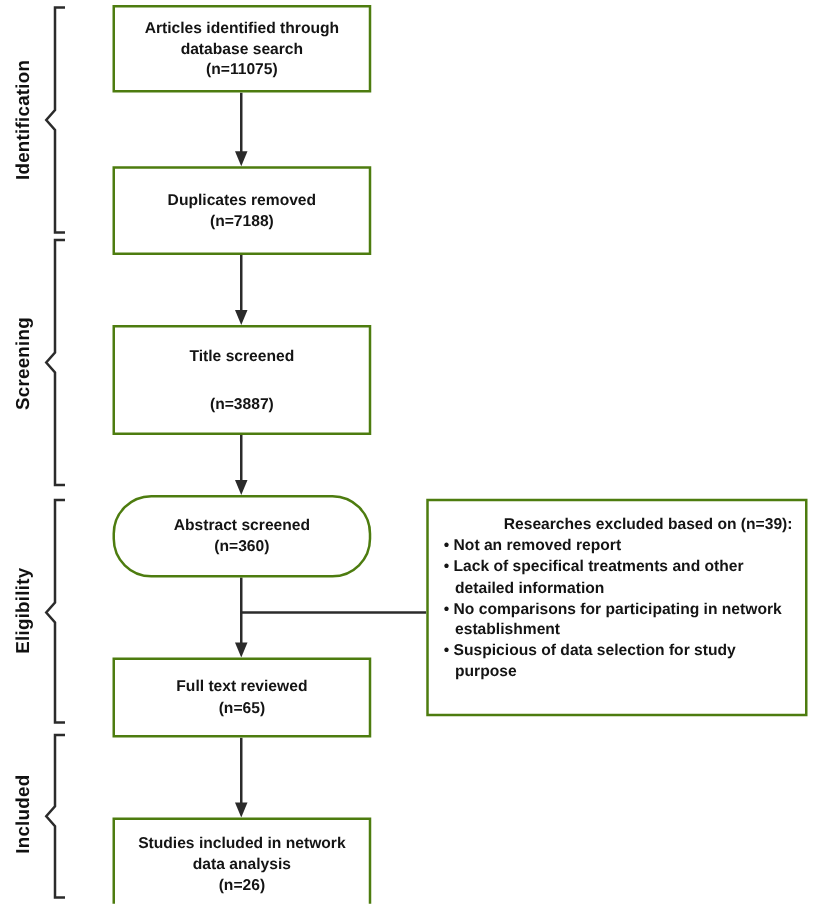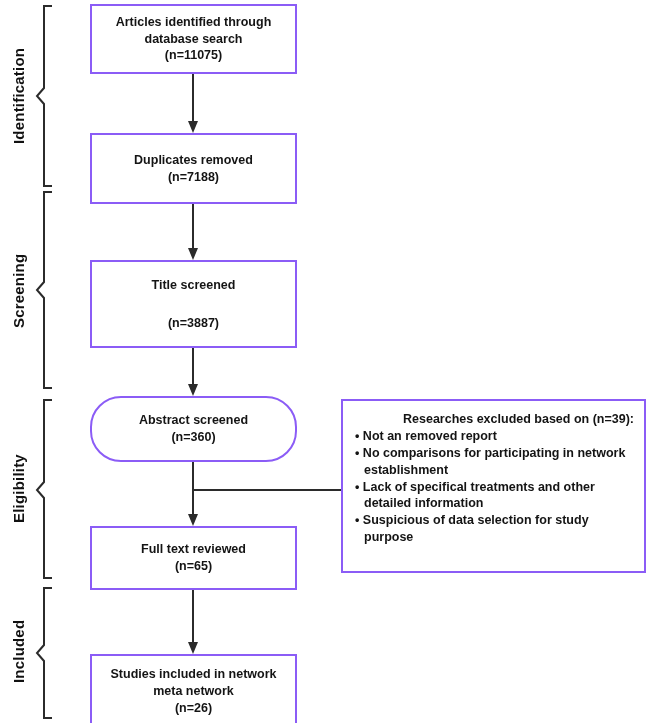--- a/index.html
+++ b/index.html
@@ -27,21 +27,21 @@
     font-size: 15px;
     letter-spacing: 0.2px;
     color: #111111;
     writing-mode: vertical-rl;
     transform: rotate(180deg);
     text-align: center;
     white-space: nowrap;
   }
   .box {
     position: absolute;
-    border: 2px solid #8b5cf6;
+    border: 2px solid #4d7c0f;
     background: #ffffff;
     box-sizing: border-box;
     display: flex;
     flex-direction: column;
     align-items: center;
     justify-content: center;
     font-size: 12.5px;
     line-height: 1.35;
     text-align: center;
     font-weight: bold;
@@ -132,25 +132,25 @@
     <span class="line">(n=360)</span>
   </div>
 
   <div class="box" style="left:90px; top:526px; width:207px; height:64px;">
     <span class="line">Full text reviewed</span>
     <span class="line">(n=65)</span>
   </div>
 
   <div class="box" style="left:90px; top:654px; width:207px; height:75px;">
     <span class="line">Studies included in network</span>
-    <span class="line">meta network</span>
+    <span class="line">data analysis</span>
     <span class="line">(n=26)</span>
   </div>
 
   <div class="box box-left" style="left:341px; top:399px; width:305px; height:174px;">
     <span class="line">Researches excluded based on (n=39):</span>
     <span class="bullet-line">• Not an removed report</span>
+    <span class="bullet-line">• Lack of specifical treatments and other detailed information</span>
     <span class="bullet-line">• No comparisons for participating in network establishment</span>
-    <span class="bullet-line">• Lack of specifical treatments and other detailed information</span>
     <span class="bullet-line">• Suspicious of data selection for study purpose</span>
   </div>
 
 </div>
 
 </body></html>

